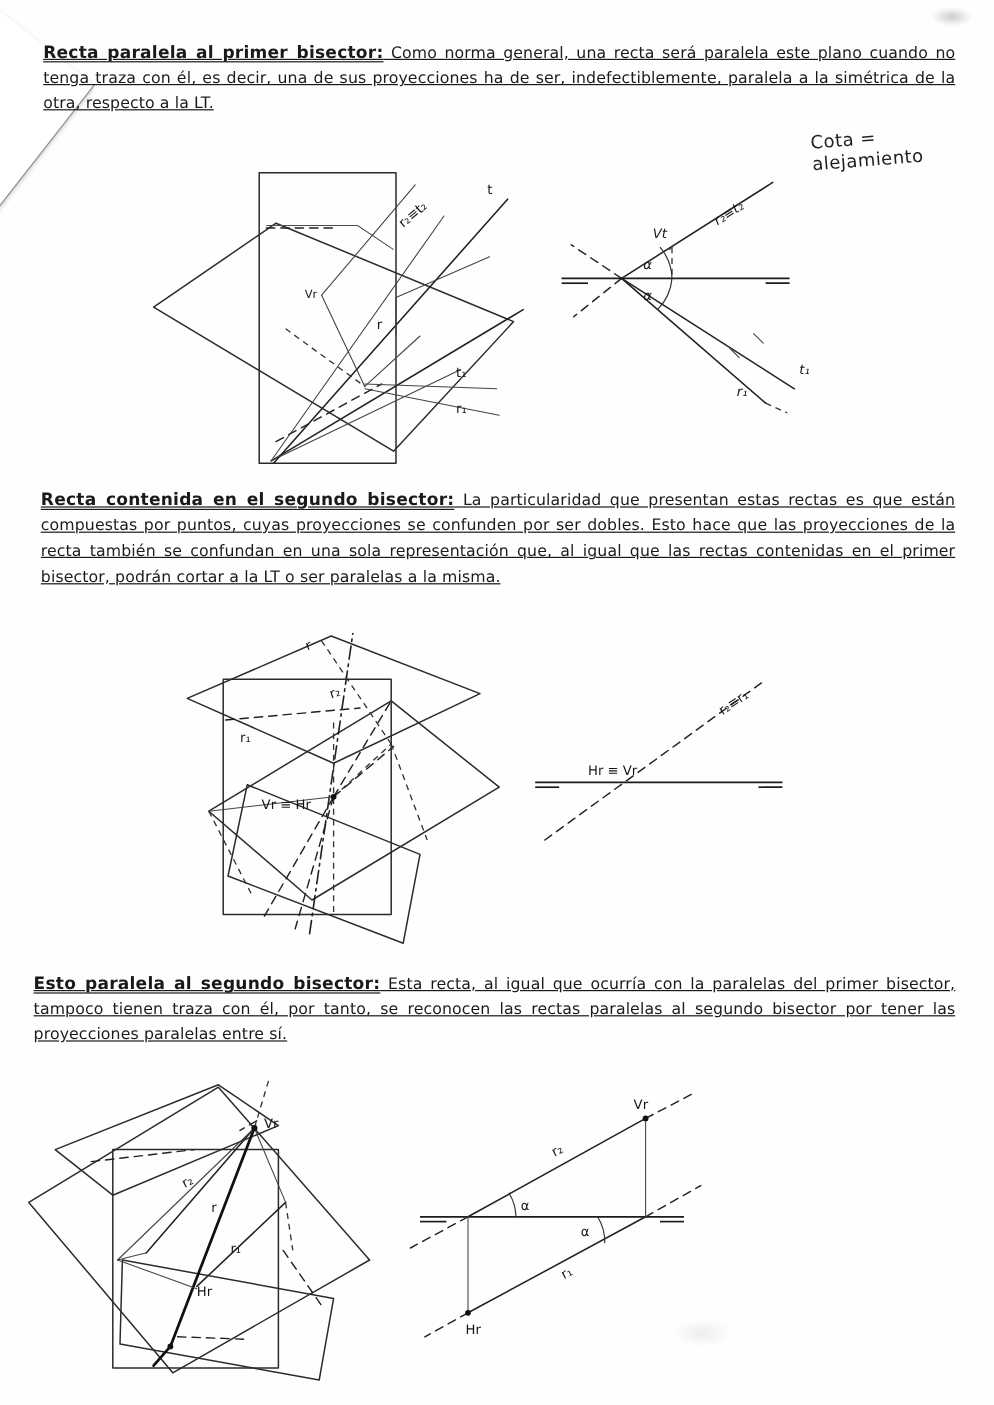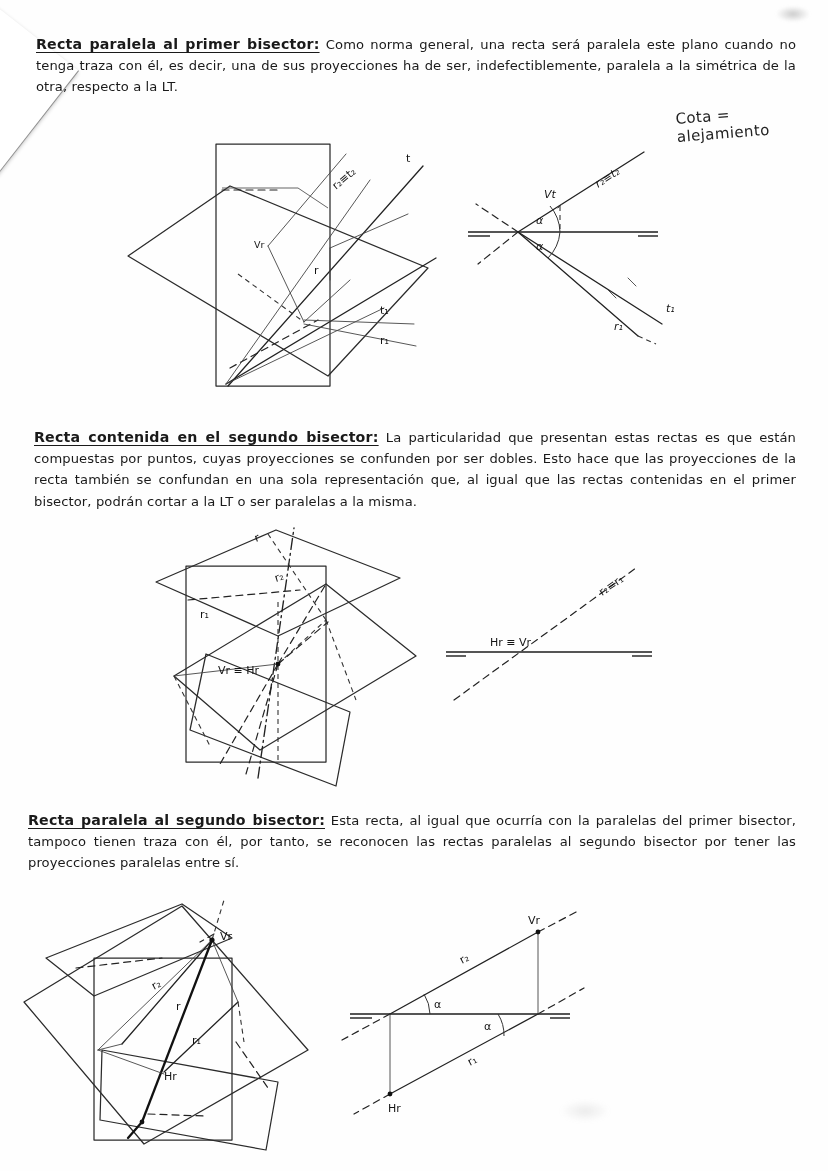--- a/index.html
+++ b/index.html
@@ -36,31 +36,32 @@
 
   
   .para{
     position:absolute;
     font-family:"DejaVu Sans","Liberation Sans",sans-serif;
     font-size:13.1px;
     line-height:21.2px;
     color:#1a1a1a;
     text-align:justify;
     letter-spacing:.1px;
+    text-decoration:underline;
   }
   .para .lead{
     font-weight:700;
     text-decoration:underline;
     text-underline-offset:2.5px;
     letter-spacing:.2px;
     font-size:14.2px;
   }
 
   #para-1{left:36px;top:34px;width:760px;}
-  #para-2{left:34px;top:427px;width:762px;}
+  #para-2{left:34px;top:407px;width:762px;}
   #para-3{left:28px;top:810px;width:768px;}
 
   .handnote{
     position:absolute;left:676px;top:104px;
     font-family:"DejaVu Sans","Liberation Sans",sans-serif;
     font-size:15px;
     color:#222;
     transform:rotate(-4.5deg);
     letter-spacing:.4px;
   }
@@ -229,21 +230,21 @@
       <line class="lt" x1="192" y1="100" x2="212" y2="100"></line>
 
       <line class="dash" x1="14" y1="144" x2="196" y2="12"></line>
 
       <text class="lbl" x="162" y="40" transform="rotate(-34 162 40)">r₂≡r₁</text>
       <text class="lbl" x="50" y="90">Hr ≡ Vr</text>
     </svg>
   </div>
 
   <div class="para" id="para-3">
-    <span class="lead">Recta paralela al segundo bisector:</span><span> Esta recta, al igual que ocurría con la paralelas del primer bisector, tampoco tienen traza con él, por tanto, se reconocen las rectas paralelas al segundo bisector por tener las proyecciones paralelas entre sí.</span>
+    <span class="lead">Esto paralela al segundo bisector:</span><span> Esta recta, al igual que ocurría con la paralelas del primer bisector, tampoco tienen traza con él, por tanto, se reconocen las rectas paralelas al segundo bisector por tener las proyecciones paralelas entre sí.</span>
   </div>
 
   <div class="fig" id="fig3p" style="left:16px;top:892px;">
     <svg width="330" height="265" viewBox="0 0 330 265">
 
       <polygon class="pl" points="30,66 166,12 216,46 78,104"></polygon>
 
       <polygon class="pl" points="78,66 78,248 216,248 216,66"></polygon>
 
       <polygon class="pl" points="8,110 166,14 292,158 128,252"></polygon>

